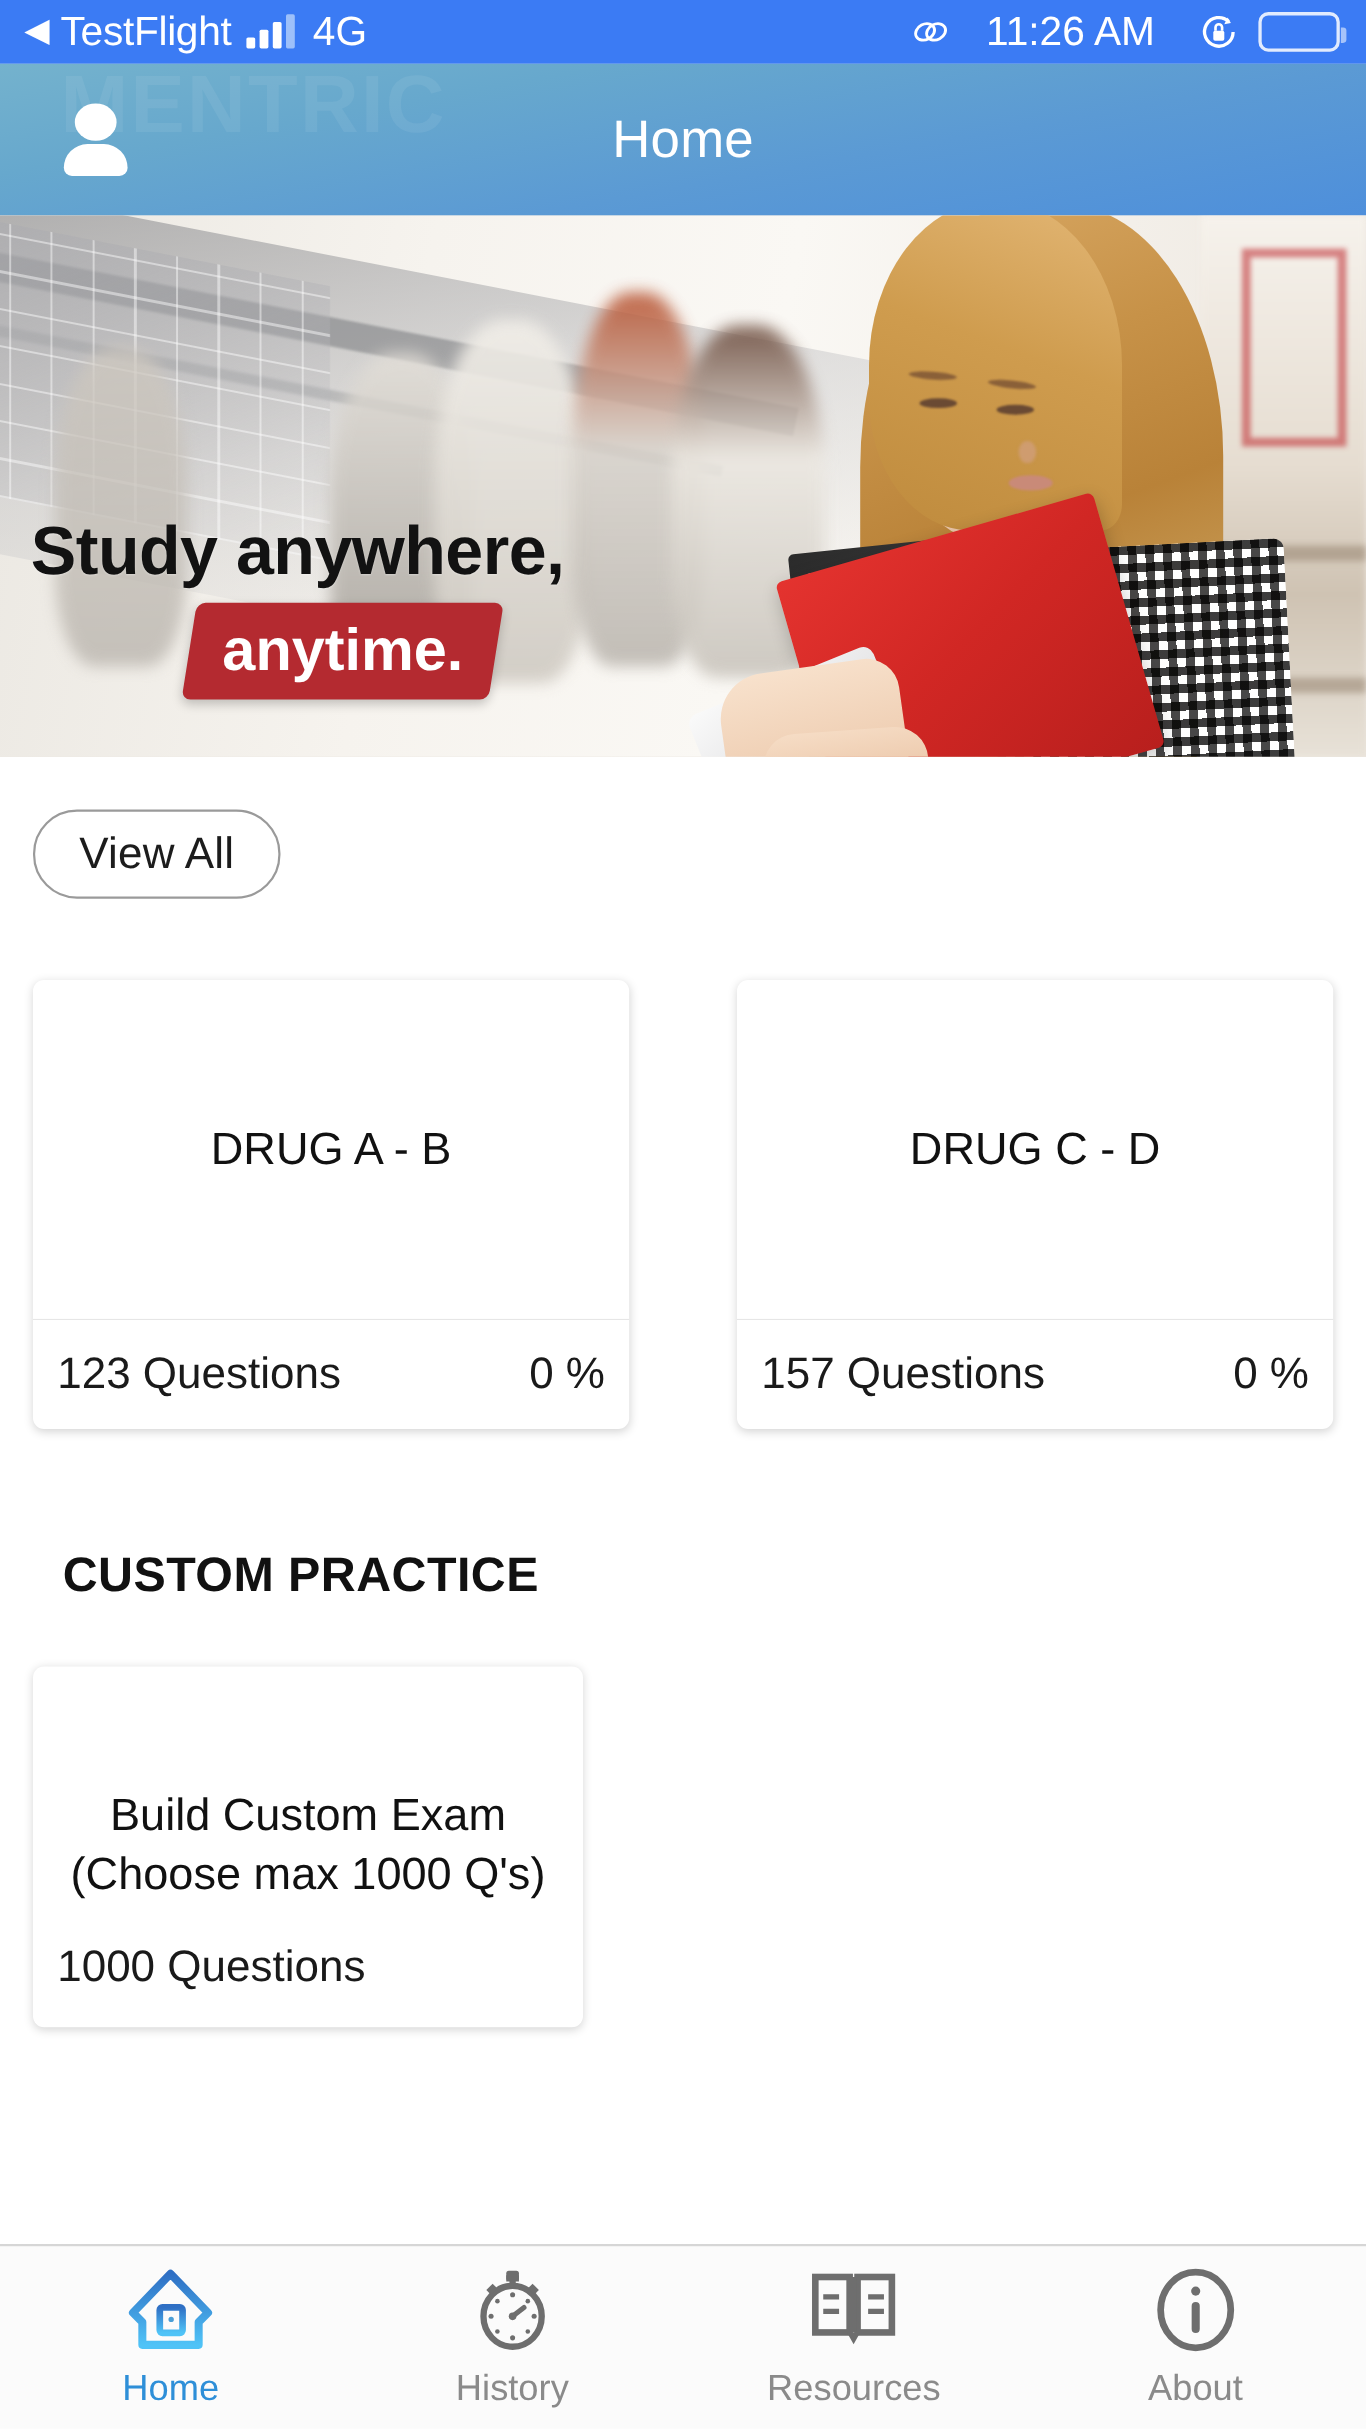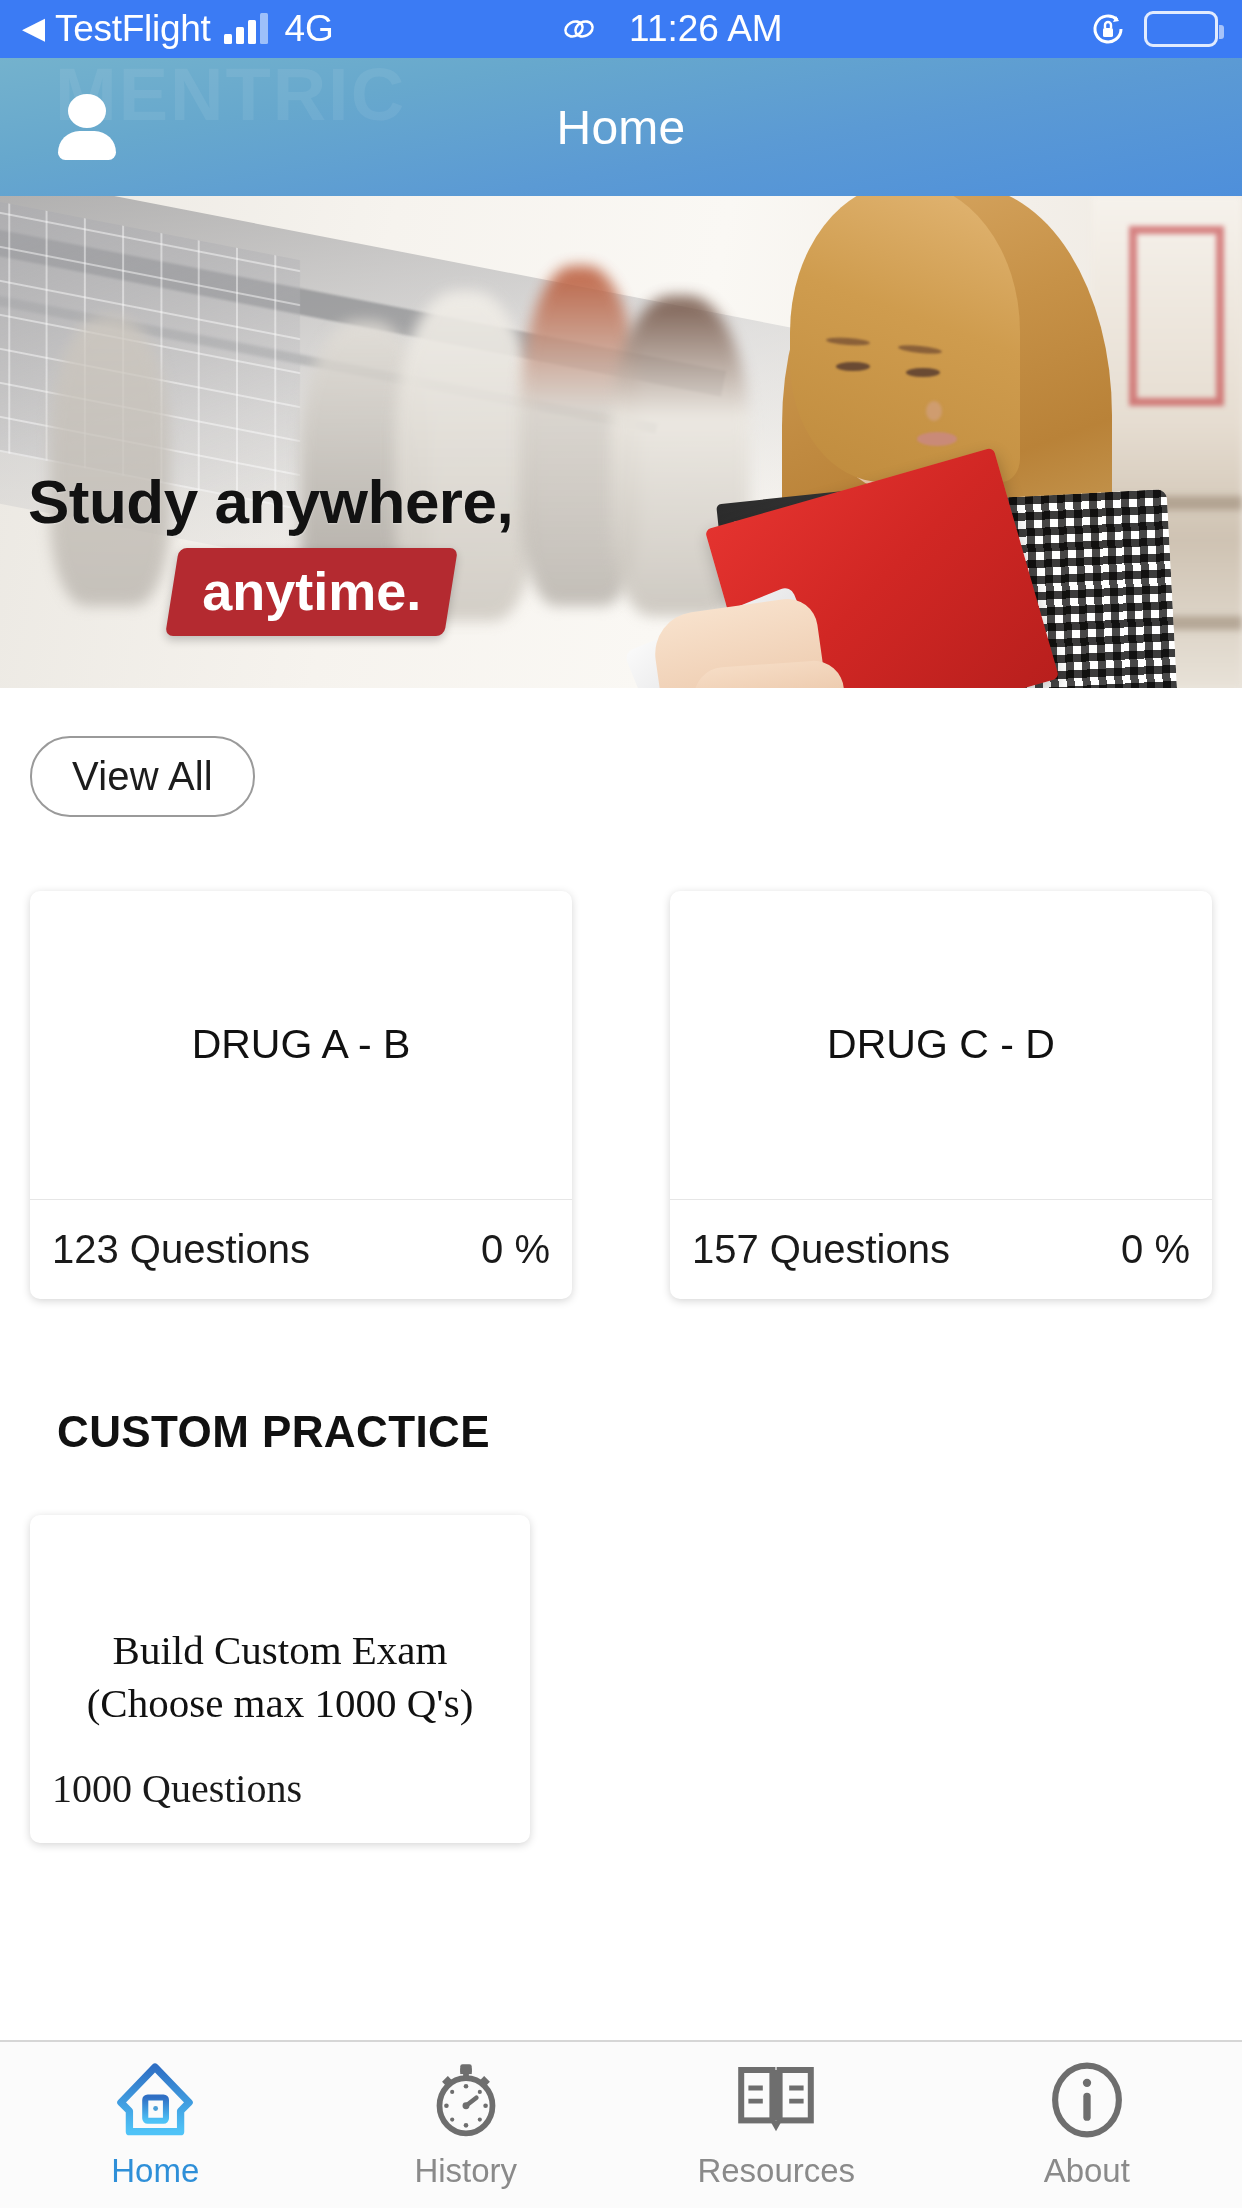--- a/index.html
+++ b/index.html
@@ -20,21 +20,21 @@
   .sb-left{ display:flex; align-items:center; gap:10px; padding-left:22px; flex:0 0 auto; }
   .sb-back{ font-size:30px; line-height:1; transform:translateY(-1px); }
   .sb-carrier{ font-size:37px; letter-spacing:-0.3px; }
   .sb-bars{ display:flex; align-items:flex-end; gap:4px; height:30px; margin-left:4px; }
   .sb-bars i{ display:block; width:8px; background:#fff; border-radius:1.5px; }
   .sb-bars i:nth-child(1){ height:10px; }
   .sb-bars i:nth-child(2){ height:17px; }
   .sb-bars i:nth-child(3){ height:24px; }
   .sb-bars i:nth-child(4){ height:31px; background:#9dc0fa; }
   .sb-net{ font-size:37px; margin-left:6px; }
-  .sb-center{ flex:1; display:flex; align-items:center; justify-content:center; gap:32px; transform:translateX(-40px); }
+  .sb-center{ flex:1; display:flex; align-items:center; justify-content:flex-end; gap:32px; transform:translateX(-40px); }
   .sb-link{ width:36px; height:32px; }
   .sb-time{ font-size:37px; letter-spacing:0px; }
   .sb-right{ display:flex; align-items:center; gap:18px; padding-right:24px; }
   .sb-lock{ width:36px; height:36px; }
   .battery{
     width:74px; height:36px; border:3px solid rgba(255,255,255,.85);
     border-radius:9px; position:relative; padding:3px;
   }
   .battery:after{
     content:""; position:absolute; right:-9px; top:11px;
@@ -214,21 +214,21 @@
   }
   .card-title{ font-size:41px; color:#111; text-align:center; line-height:1.2; }
   .card-foot{
     border-top:1px solid #e6e6e6; height:100px;
     display:flex; align-items:center; justify-content:space-between;
     padding:16px 22px; font-size:40px; color:#1a1a1a;
   }
 
   .custom-head{ padding:108px 30px 0 45px; }
   .custom-title{ font-size:44px; font-weight:700; color:#111; letter-spacing:.4px;margin-left:12px; }
-  .custom-row{ padding:58px 32px 0 30px;font-family:Liberation Serif, serif; }
+  .custom-row{ padding:58px 32px 0 30px; }
   .card-custom{ width:500px; background:#fff; border-radius:10px; box-shadow:0 2px 9px rgba(0,0,0,.17); overflow:hidden; }
   .card-custom .cc-body{
     height:218px; display:flex; align-items:flex-end; justify-content:center; padding:0 8px 4px 8px;
   }
   .cc-title{ font-size:41px; color:#111; text-align:center; line-height:1.28; }
   .cc-foot{ height:110px; display:flex; align-items:center; padding:0 22px; font-size:40px; color:#1a1a1a; }
 
   
   .tabbar{
     position:absolute; left:0; bottom:0; width:1242px; height:168px;

